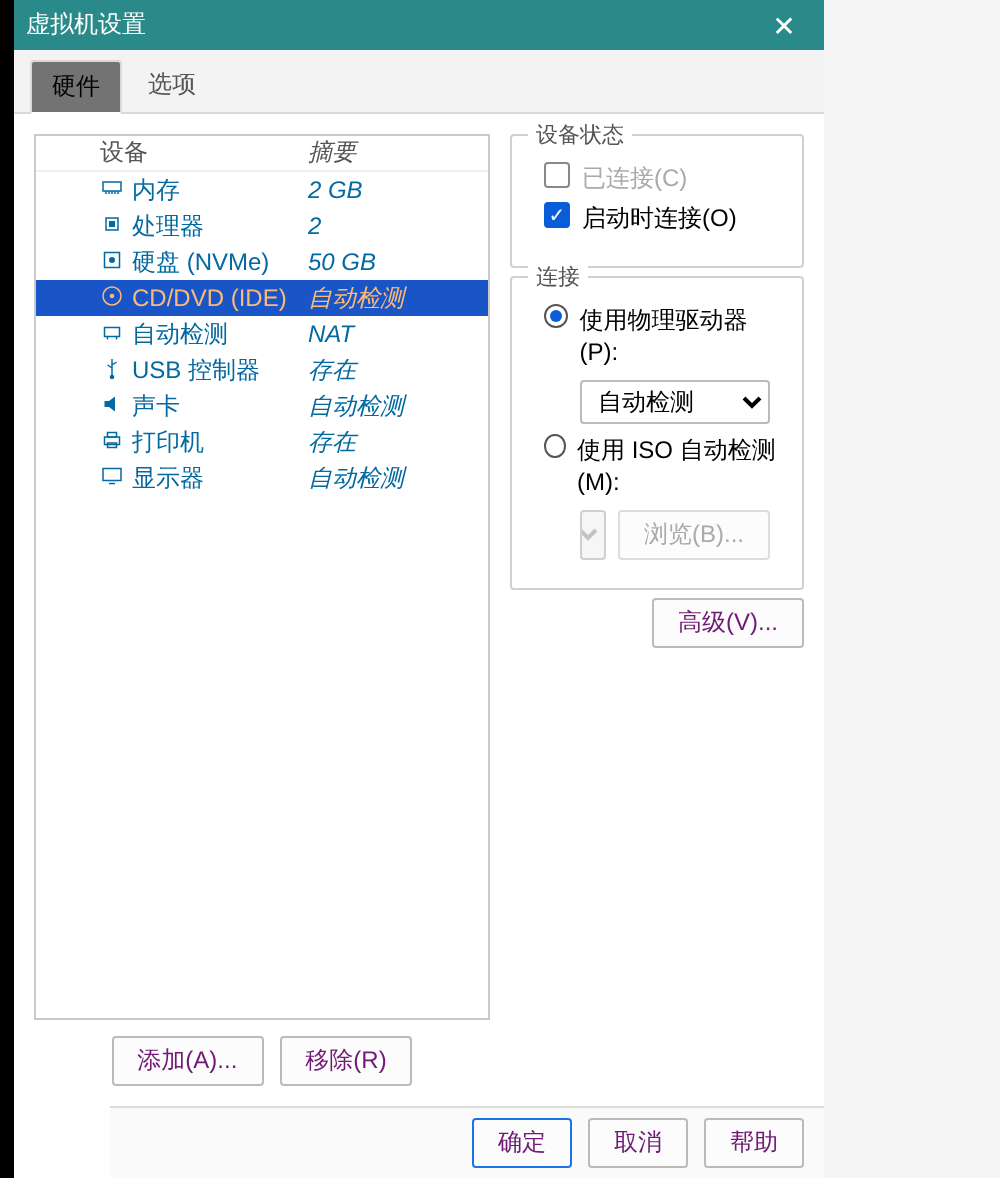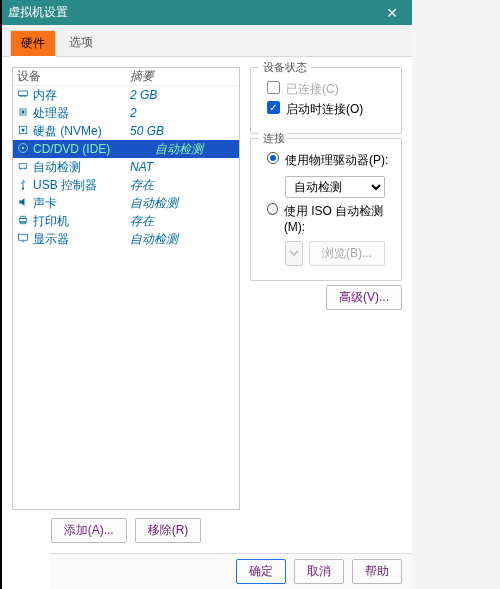--- a/index.html
+++ b/index.html
@@ -1,32 +1,32 @@
 <!DOCTYPE html>
 <html><head>
 <meta charset="utf-8">
 <style>
 * { box-sizing: border-box; margin: 0; padding: 0; font-family: "Microsoft YaHei", "Segoe UI", sans-serif; font-size: 12px; }
 body { background: #f5f5f5; width: 500px; height: 589px; overflow: hidden; }
-.win { width: 412px; height: 589px; background: #fff; display: flex; flex-direction: column; border-left: 2px solid #000000; }
+.win { width: 412px; height: 589px; background: #fff; display: flex; flex-direction: column; border-left: 7px solid #000000; }
 .titlebar { height: 25px; background: #2a8a8a; color: #fff; display: flex; align-items: center; padding: 0 6px; justify-content: space-between; }
 .titlebar .title { font-size: 12px; }
 .titlebar .close { width: 28px; text-align: center; cursor: pointer; font-size: 14px; }
 .tabs { display: flex; border-bottom: 1px solid #d9d9d9; background: #f3f3f3; padding: 4px 4px 0 8px; gap: 2px; }
 .tabs .tab { padding: 4px 10px; border: 1px solid transparent; color: #555; cursor: pointer; }
-.tabs .tab.active { background: #f97316; border: 1px solid #d9d9d9; border-bottom-color: #fff; color: #000; position: relative; top: 1px; border-radius: 2px 2px 0 0; }
+.tabs .tab.active { background: #737373; border: 1px solid #d9d9d9; border-bottom-color: #fff; color: #000; position: relative; top: 1px; border-radius: 2px 2px 0 0; }
 .content { flex: 1; display: flex; padding: 10px; gap: 10px; }
 .left { width: 228px; display: flex; flex-direction: column; }
 .device-box { flex: 1; border: 1px solid #c9c9c9; background: #fff; overflow: auto; }
 .dev-head, .dev-row { display: flex; align-items: center; height: 18px; }
 .dev-head { background: #fff; color: #555; font-weight: normal; border-bottom: 1px solid #eee; padding: 2px 0; }
-.dev-head .c1, .dev-row .c1 { width: 115px; padding-left: 4px; display: flex; align-items: center; gap: 4px; overflow: hidden; white-space: nowrap; }
+.dev-head .c1, .dev-row .c1 { width: 115px; padding-left: 4px; display: flex; align-items: center; gap: 4px; overflow: hidden; white-space: nowrap; margin-left: 28px; }
 .dev-head .c2, .dev-row .c2 { width: 100px; padding-left: 2px; white-space: nowrap; overflow: hidden; font-style: italic; }
 .dev-row { color: #0369a1; cursor: pointer; }
-.dev-row.selected { background: #1a55c8; color: #86efac; text-align: center; }
+.dev-row.selected { background: #1a55c8; color: #fdba74; }
 .dev-ico { width: 12px; height: 12px; flex-shrink: 0; }
 .left-btns { display: flex; justify-content: center; gap: 8px; padding: 8px 0 0 0; }
 .btn { padding: 3px 12px; border: 1px solid #bbb; background: #fcfcfc; border-radius: 2px; cursor: pointer; color: #701a75; }
 .btn.disabled { color: #aaa; border-color: #ddd; }
 .right { flex: 1; display: flex; flex-direction: column; gap: 4px; }
 .group { border: 1px solid #d0d0d0; border-radius: 2px; padding: 10px 10px 12px 10px; position: relative; }
 .group > .legend { position: absolute; top: -8px; left: 8px; background: #fff; padding: 0 4px; color: #555; font-size: 11px; }
 .rowc { display: flex; align-items: flex-start; gap: 6px; padding-left: 6px; margin: 3px 0; }
 .cb { width: 13px; height: 13px; border: 1px solid #888; border-radius: 2px; display: inline-flex; align-items: center; justify-content: center; font-size: 10px; color: #fff; }
 .cb.checked { background: #0a5dd8; border-color: #0a5dd8; }

